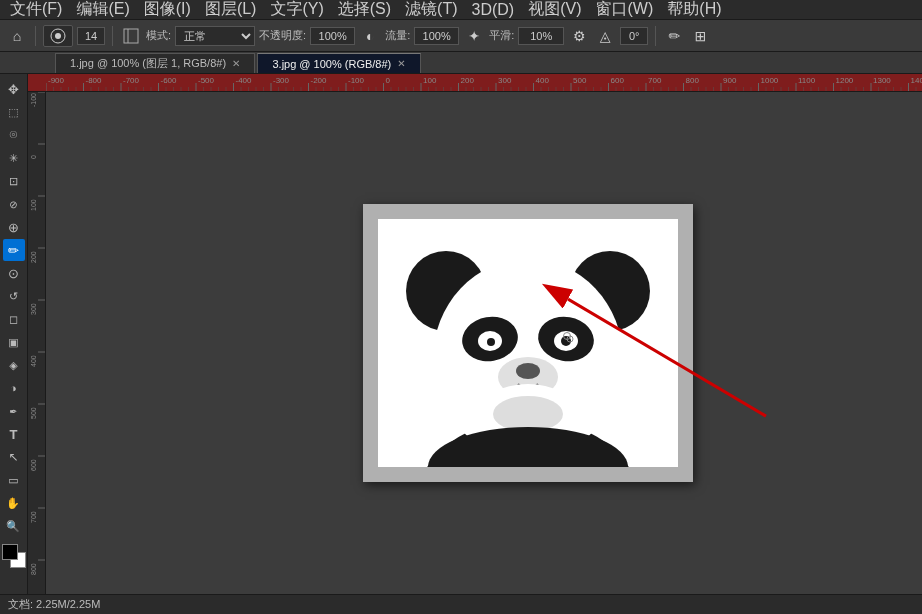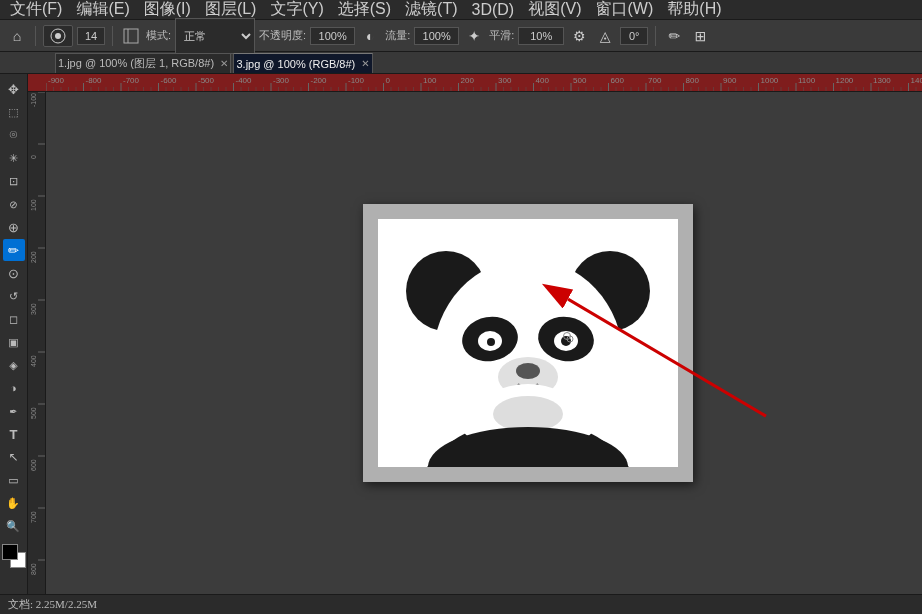--- a/index.html
+++ b/index.html
@@ -23,36 +23,36 @@
       border-bottom: 1px solid #1a1a1a;
     }
     .toolbar-icon {
       width: 22px; height: 22px; display: flex; align-items: center; justify-content: center;
       cursor: pointer; border: 1px solid transparent; border-radius: 2px;
       color: #ccc; font-size: 14px;
     }
     .toolbar-sep { width: 1px; height: 20px; background: #555; margin: 0 3px; }
     .toolbar-label { font-size: 11px; color: #bbb; white-space: nowrap; }
     .toolbar-select {
-      height: 36px; background: #2b2b2b; border: 1px solid #555; color: #ccc;
+      height: 20px; background: #2b2b2b; border: 1px solid #555; color: #ccc;
       font-size: 11px; padding: 0 4px; cursor: pointer; min-width: 50px;
     }
     .toolbar-num {
       width: 32px; height: 18px; background: #2b2b2b; border: 1px solid #555;
       color: #ccc; font-size: 11px; padding: 0 3px; text-align: center;
     }
 
     
     #tabs {
       width: 100%; height: 22px; background: #383838;
       display: flex; align-items: flex-end; padding-left: 55px;
       border-bottom: 1px solid #1a1a1a;
     }
     .tab {
-      height: 20px; padding: 0 2px; font-size: 11px; color: #bbb;
+      height: 20px; padding: 0 14px; font-size: 11px; color: #bbb;
       background: #2b2b2b; border: 1px solid #555; border-bottom: none;
       display: flex; align-items: center; gap: 6px; cursor: pointer;
       margin-right: 2px;
     }
     .tab.active { background: #0f172a; color: #eee; border-top: 1px solid #777; }
     .tab-close { color: #999; font-size: 10px; cursor: pointer; }
 
     
     #main-area {
       display: flex; width: 100%; height: calc(614px - 20px - 32px - 22px - 20px);
@@ -436,15 +436,15 @@
       </defs>
 
       <line x1="720" y1="310" x2="522" y2="198" stroke="#cc0000" stroke-width="3" marker-end="url(#arrowhead)"></line>
     </svg>
 
   </div>
 </div>
 
 <div id="statusbar" style="position:absolute; bottom:0; left:0; width:100%; height:20px;
             background:#2b2b2b; border-top:1px solid #1a1a1a;
-            display:flex; align-items:center; padding:0 8px; gap:8px; font-size:11px; color:#bbb;font-family:Liberation Serif, serif;">
+            display:flex; align-items:center; padding:0 8px; gap:8px; font-size:11px; color:#bbb;">
   <span>文档: 2.25M/2.25M</span>
 </div>
 
 </body></html>

